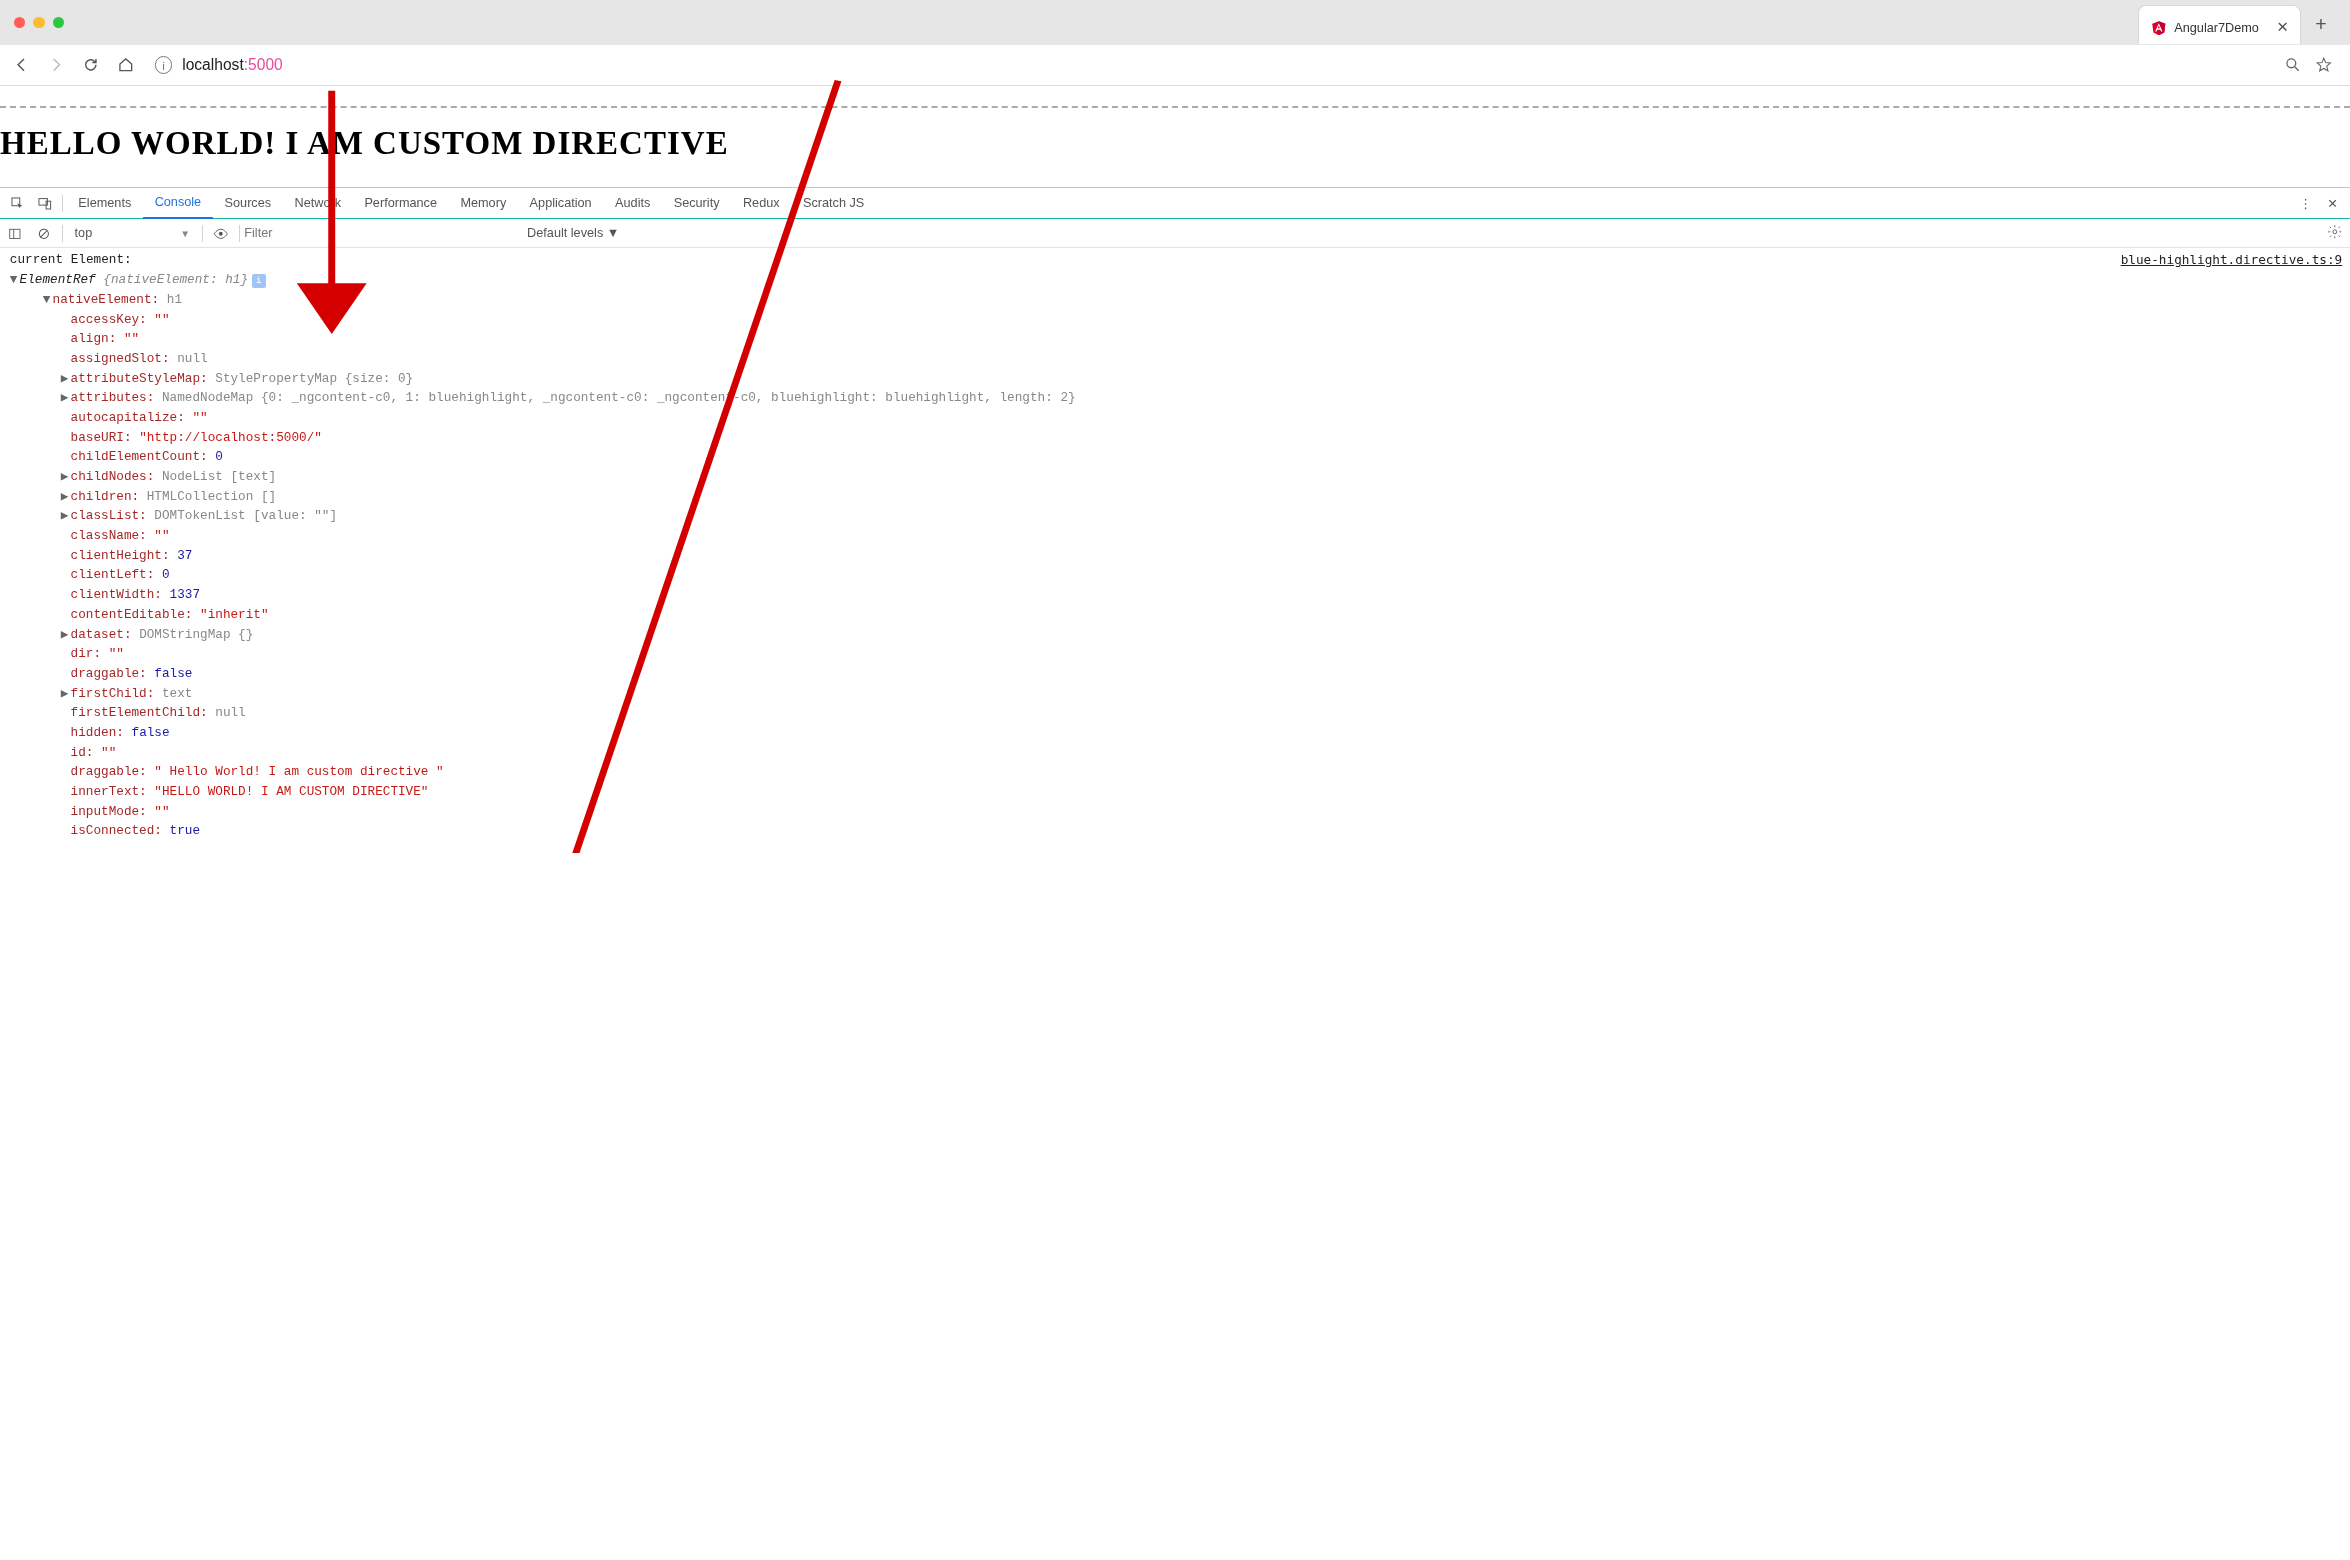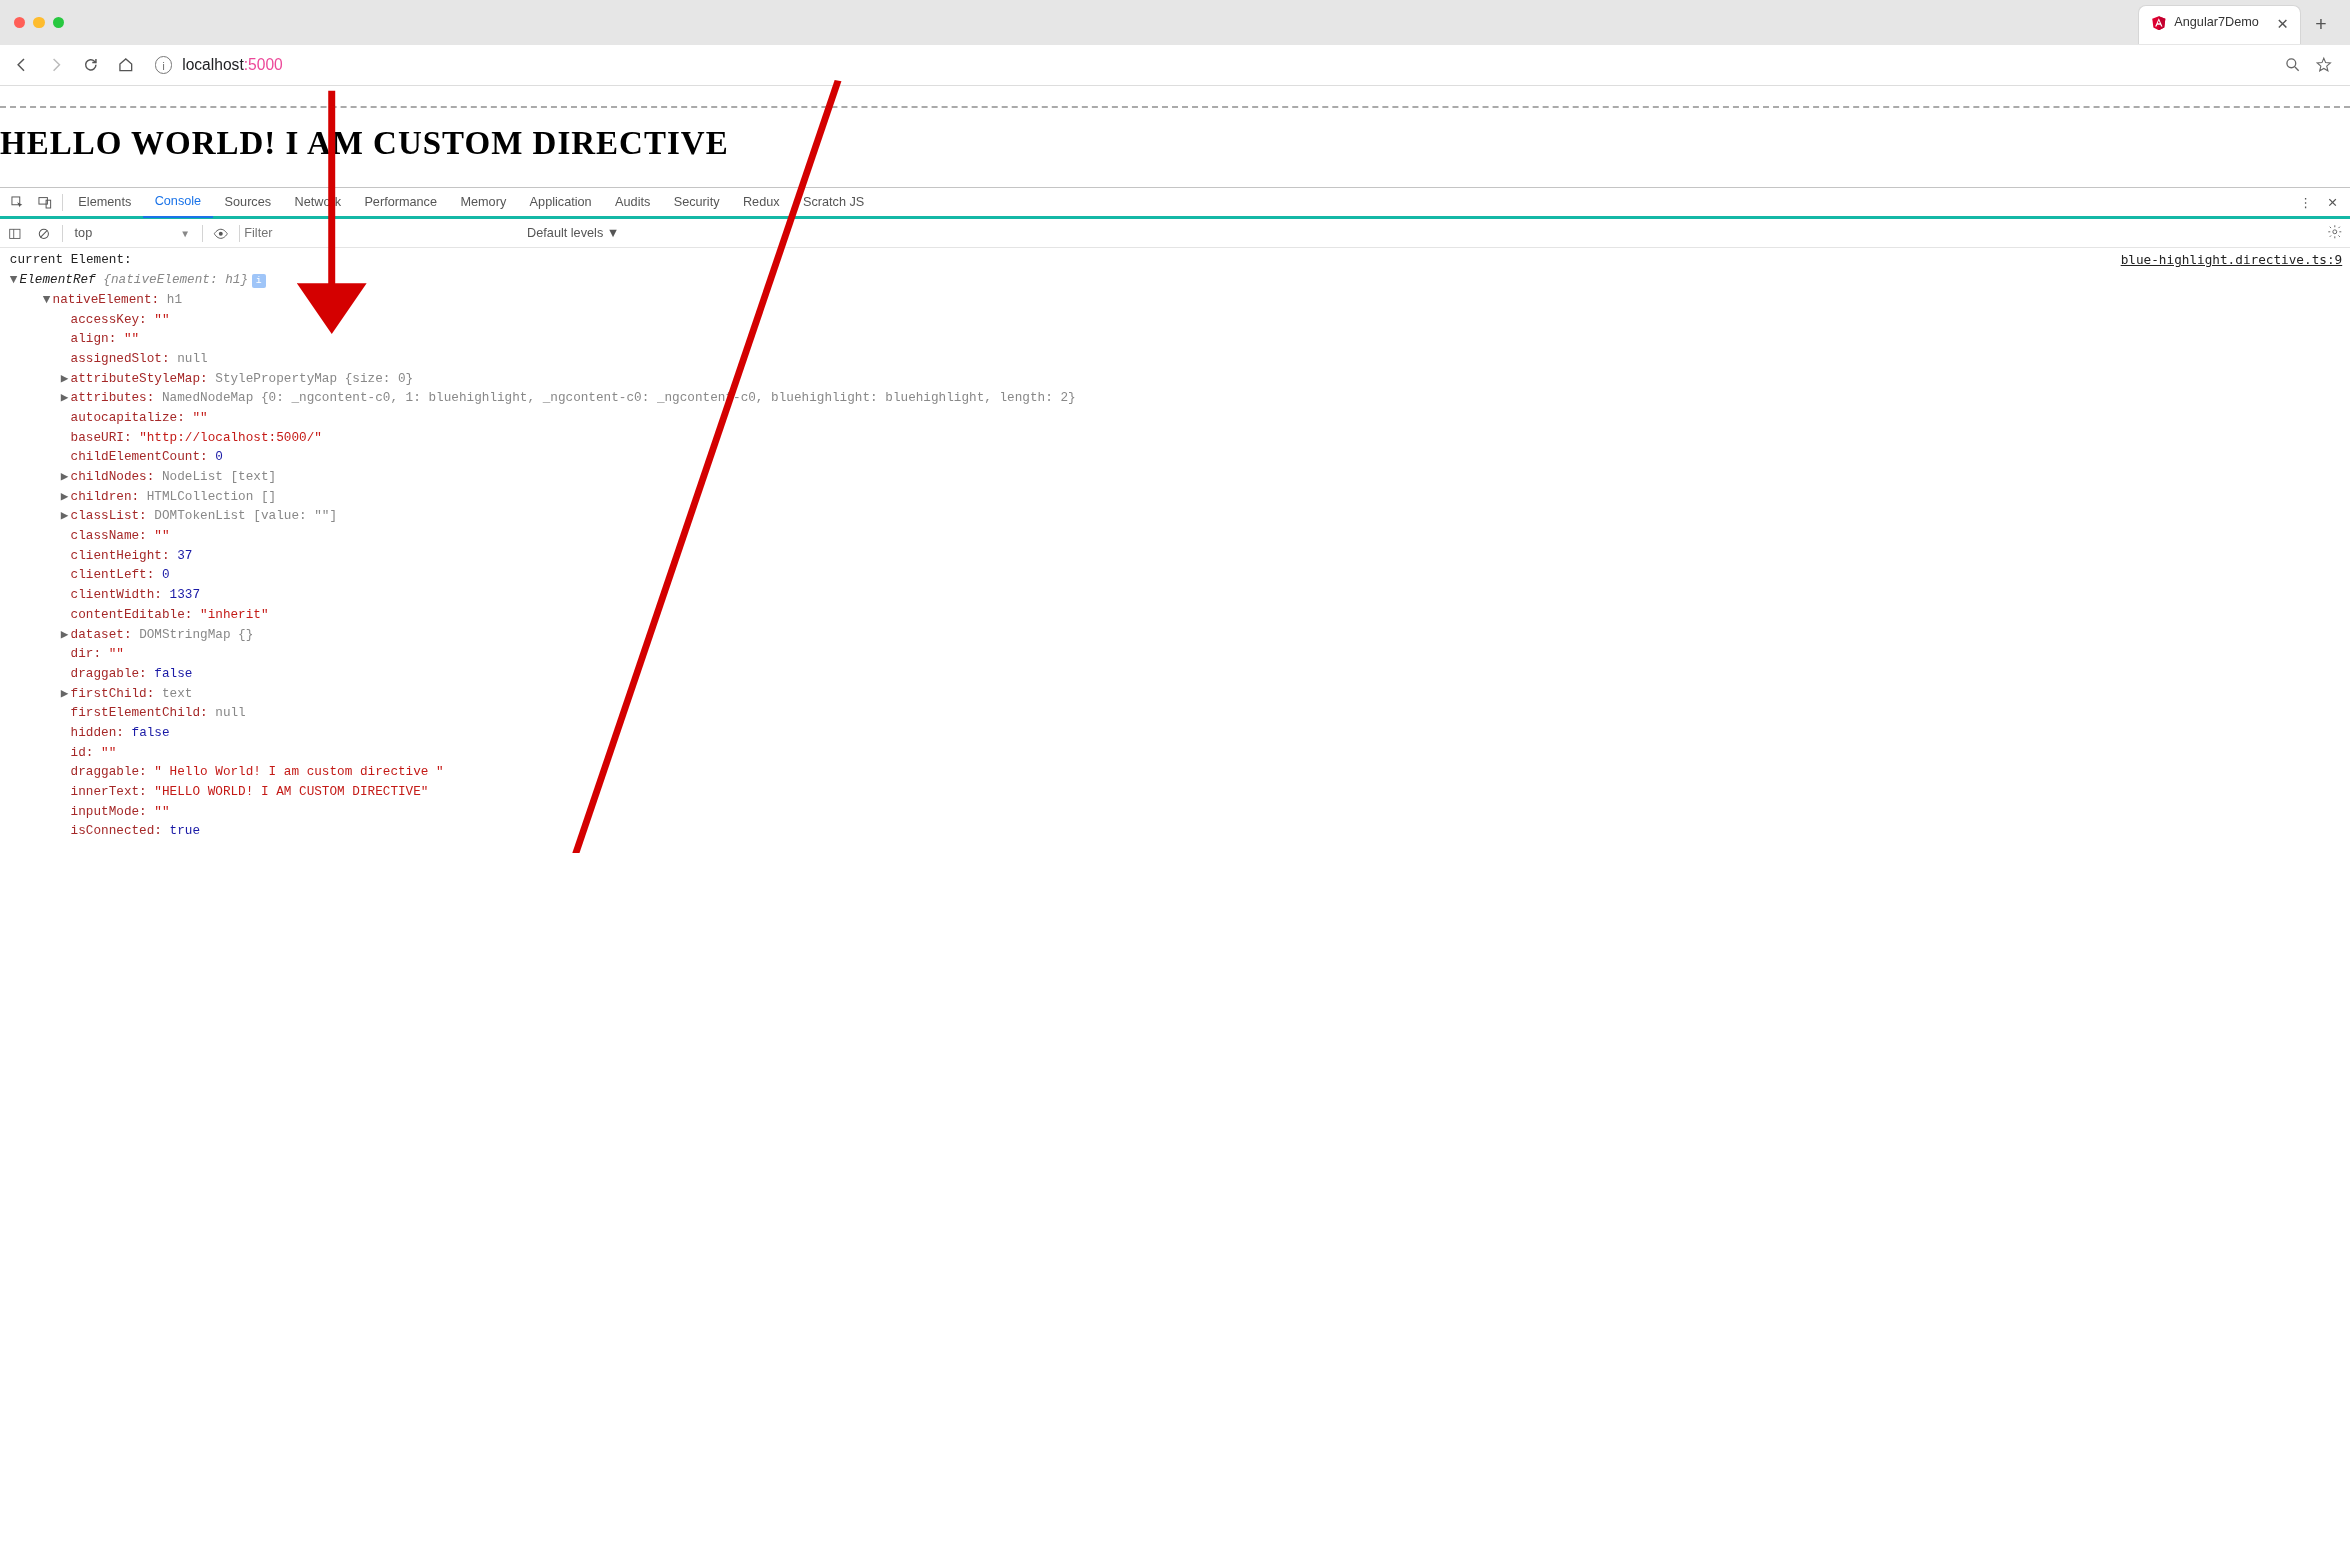--- a/index.html
+++ b/index.html
@@ -7,21 +7,21 @@
 
 
 .browser-chrome { background: #e6e6e6; }
 .titlebar { display: flex; align-items: center; height: 45px; background: #e6e6e6; position: relative; }
 .traffic-lights { display: flex; gap: 7.8px; padding-left: 13.7px; }
 .traffic-lights .dot { width: 11.7px; height: 11.7px; border-radius: 50%; }
 .dot.red { background: #ff5f57; }
 .dot.yellow { background: #febc2e; }
 .dot.green { background: #28c840; }
 .tab-strip { position: absolute; right: 9.8px; top: 4.9px; display: flex; align-items: center; gap: 0; }
-.tab { background: #fff; border: 1px solid #d6d6d6; border-bottom: none; border-radius: 7.8px 7.8px 0 0; display: flex; align-items: flex-start; gap: 7.8px; padding: 8.8px 11.7px; font-size: 12.7px; color: #333; height: 39px; }
+.tab { background: #fff; border: 1px solid #d6d6d6; border-bottom: none; border-radius: 7.8px 7.8px 0 0; display: flex; align-items: flex-end; gap: 7.8px; padding: 8.8px 11.7px; font-size: 12.7px; color: #333; height: 39px; }
 .tab .angular-logo { width: 15.6px; height: 15.6px; }
 .tab .close { margin-left: 9.8px; font-size: 14.6px; color: #555; }
 .new-tab { font-size: 19.5px; color: #555; padding: 7.8px 13.7px; }
 
 .addrbar { display: flex; align-items: center; height: 41px; background: #fff; border-bottom: 1px solid #ddd; padding: 0 7.8px; gap: 7.8px; }
 .nav-btn { width: 27px; height: 27px; display: flex; align-items: center; justify-content: center; color: #555; }
 .nav-btn.disabled { color: #bbb; }
 .omnibox { flex: 1; display: flex; align-items: center; gap: 9.8px; padding: 0 7.8px; }
 .omnibox .info-icon { width: 17.6px; height: 17.6px; display:flex; align-items:center; justify-content:center; border:1px solid #777; color:#777; border-radius:50%; font-size:11.7px; }
 .omnibox .url { font-size: 15.6px; color: #202124; }
@@ -30,21 +30,21 @@
 
 
 .page { padding: 0; font-family: Georgia, "Times New Roman", serif; }
 .list { padding: 0 0 0 39px; }
 .list li { font-family: Georgia, serif; font-size: 17.6px; letter-spacing: 0.5px; margin: 7.8px 0; list-style: disc; }
 .page hr.dashed { border: none; border-top: 2px dashed #aaa; margin: 19.5px 0 17.6px 0; width: 100%; }
 .page h1 { font-family: Georgia, "Times New Roman", serif; font-weight: bold; font-size: 33px; letter-spacing: 1px; padding: 0 0 5.9px 0; }
 
 
 .devtools { border-top: 1px solid #c4c4c4; font-family: -apple-system, BlinkMacSystemFont, Arial, sans-serif; background: #fff; }
-.dt-tabs { display: flex; align-items: center; height: 31px; border-bottom: 3px solid #14b8a6; font-size: 12.7px; color: #555; padding: 0 3.9px; }
+.dt-tabs { display: flex; align-items: center; height: 31px; border-bottom: 1px solid #14b8a6; font-size: 12.7px; color: #555; padding: 0 3.9px; }
 .dt-tabs .icon-btn { width: 27px; height: 27px; display: flex; align-items: center; justify-content: center; color: #555; }
 .dt-tabs .tab-btn { padding: 0 11.7px; height: 31px; display: flex; align-items: center; cursor: default; }
 .dt-tabs .tab-btn.active { color: #1a73e8; border-bottom: 2px solid #1a73e8; }
 .dt-tabs .spacer { flex: 1; }
 
 .dt-toolbar { display: flex; align-items: center; height: 29px; border-bottom: 1px solid #e4e4e4; font-size: 12.7px; color: #555; background:#fff; }
 .dt-toolbar .icon-btn { width: 29px; display: flex; align-items: center; justify-content: center; color:#555; }
 .dt-toolbar .sep { width: 1px; height: 17.6px; background: #d4d4d4; margin: 0 3.9px; }
 .dt-toolbar .ctx { padding: 0 7.8px; display: flex; align-items: center; gap: 88px; }
 .dt-toolbar .ctx .caret { font-size: 9.8px; color: #888; }

